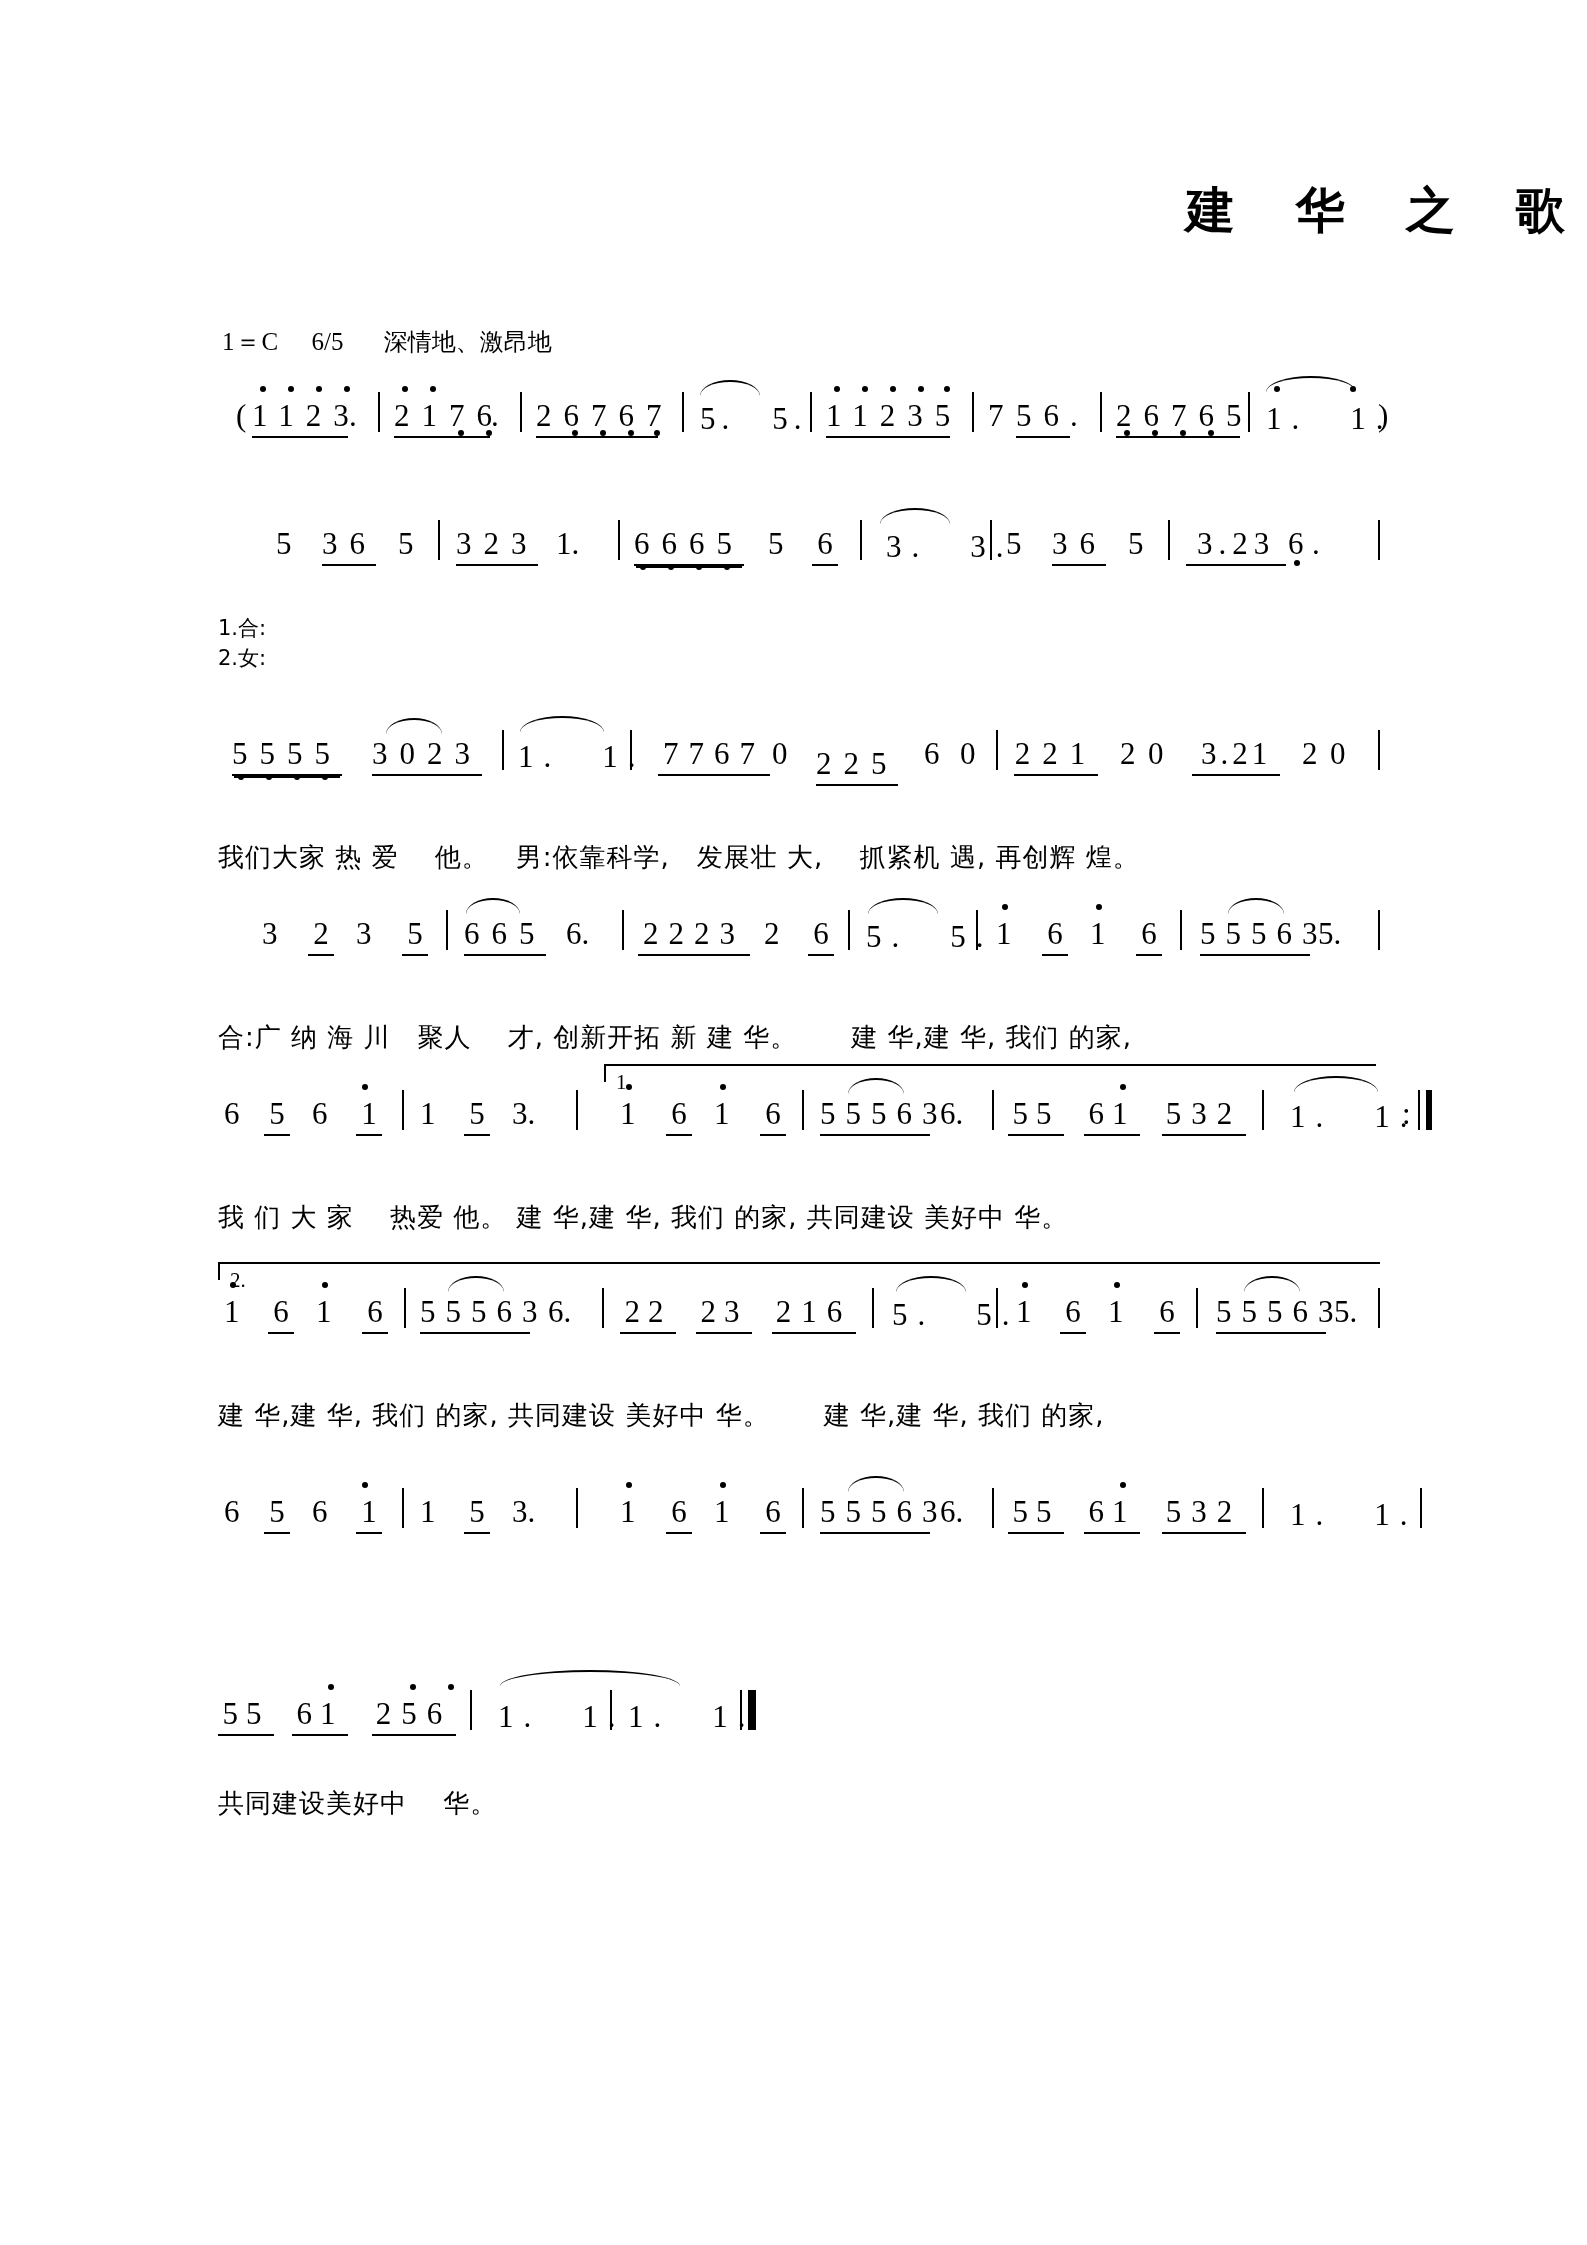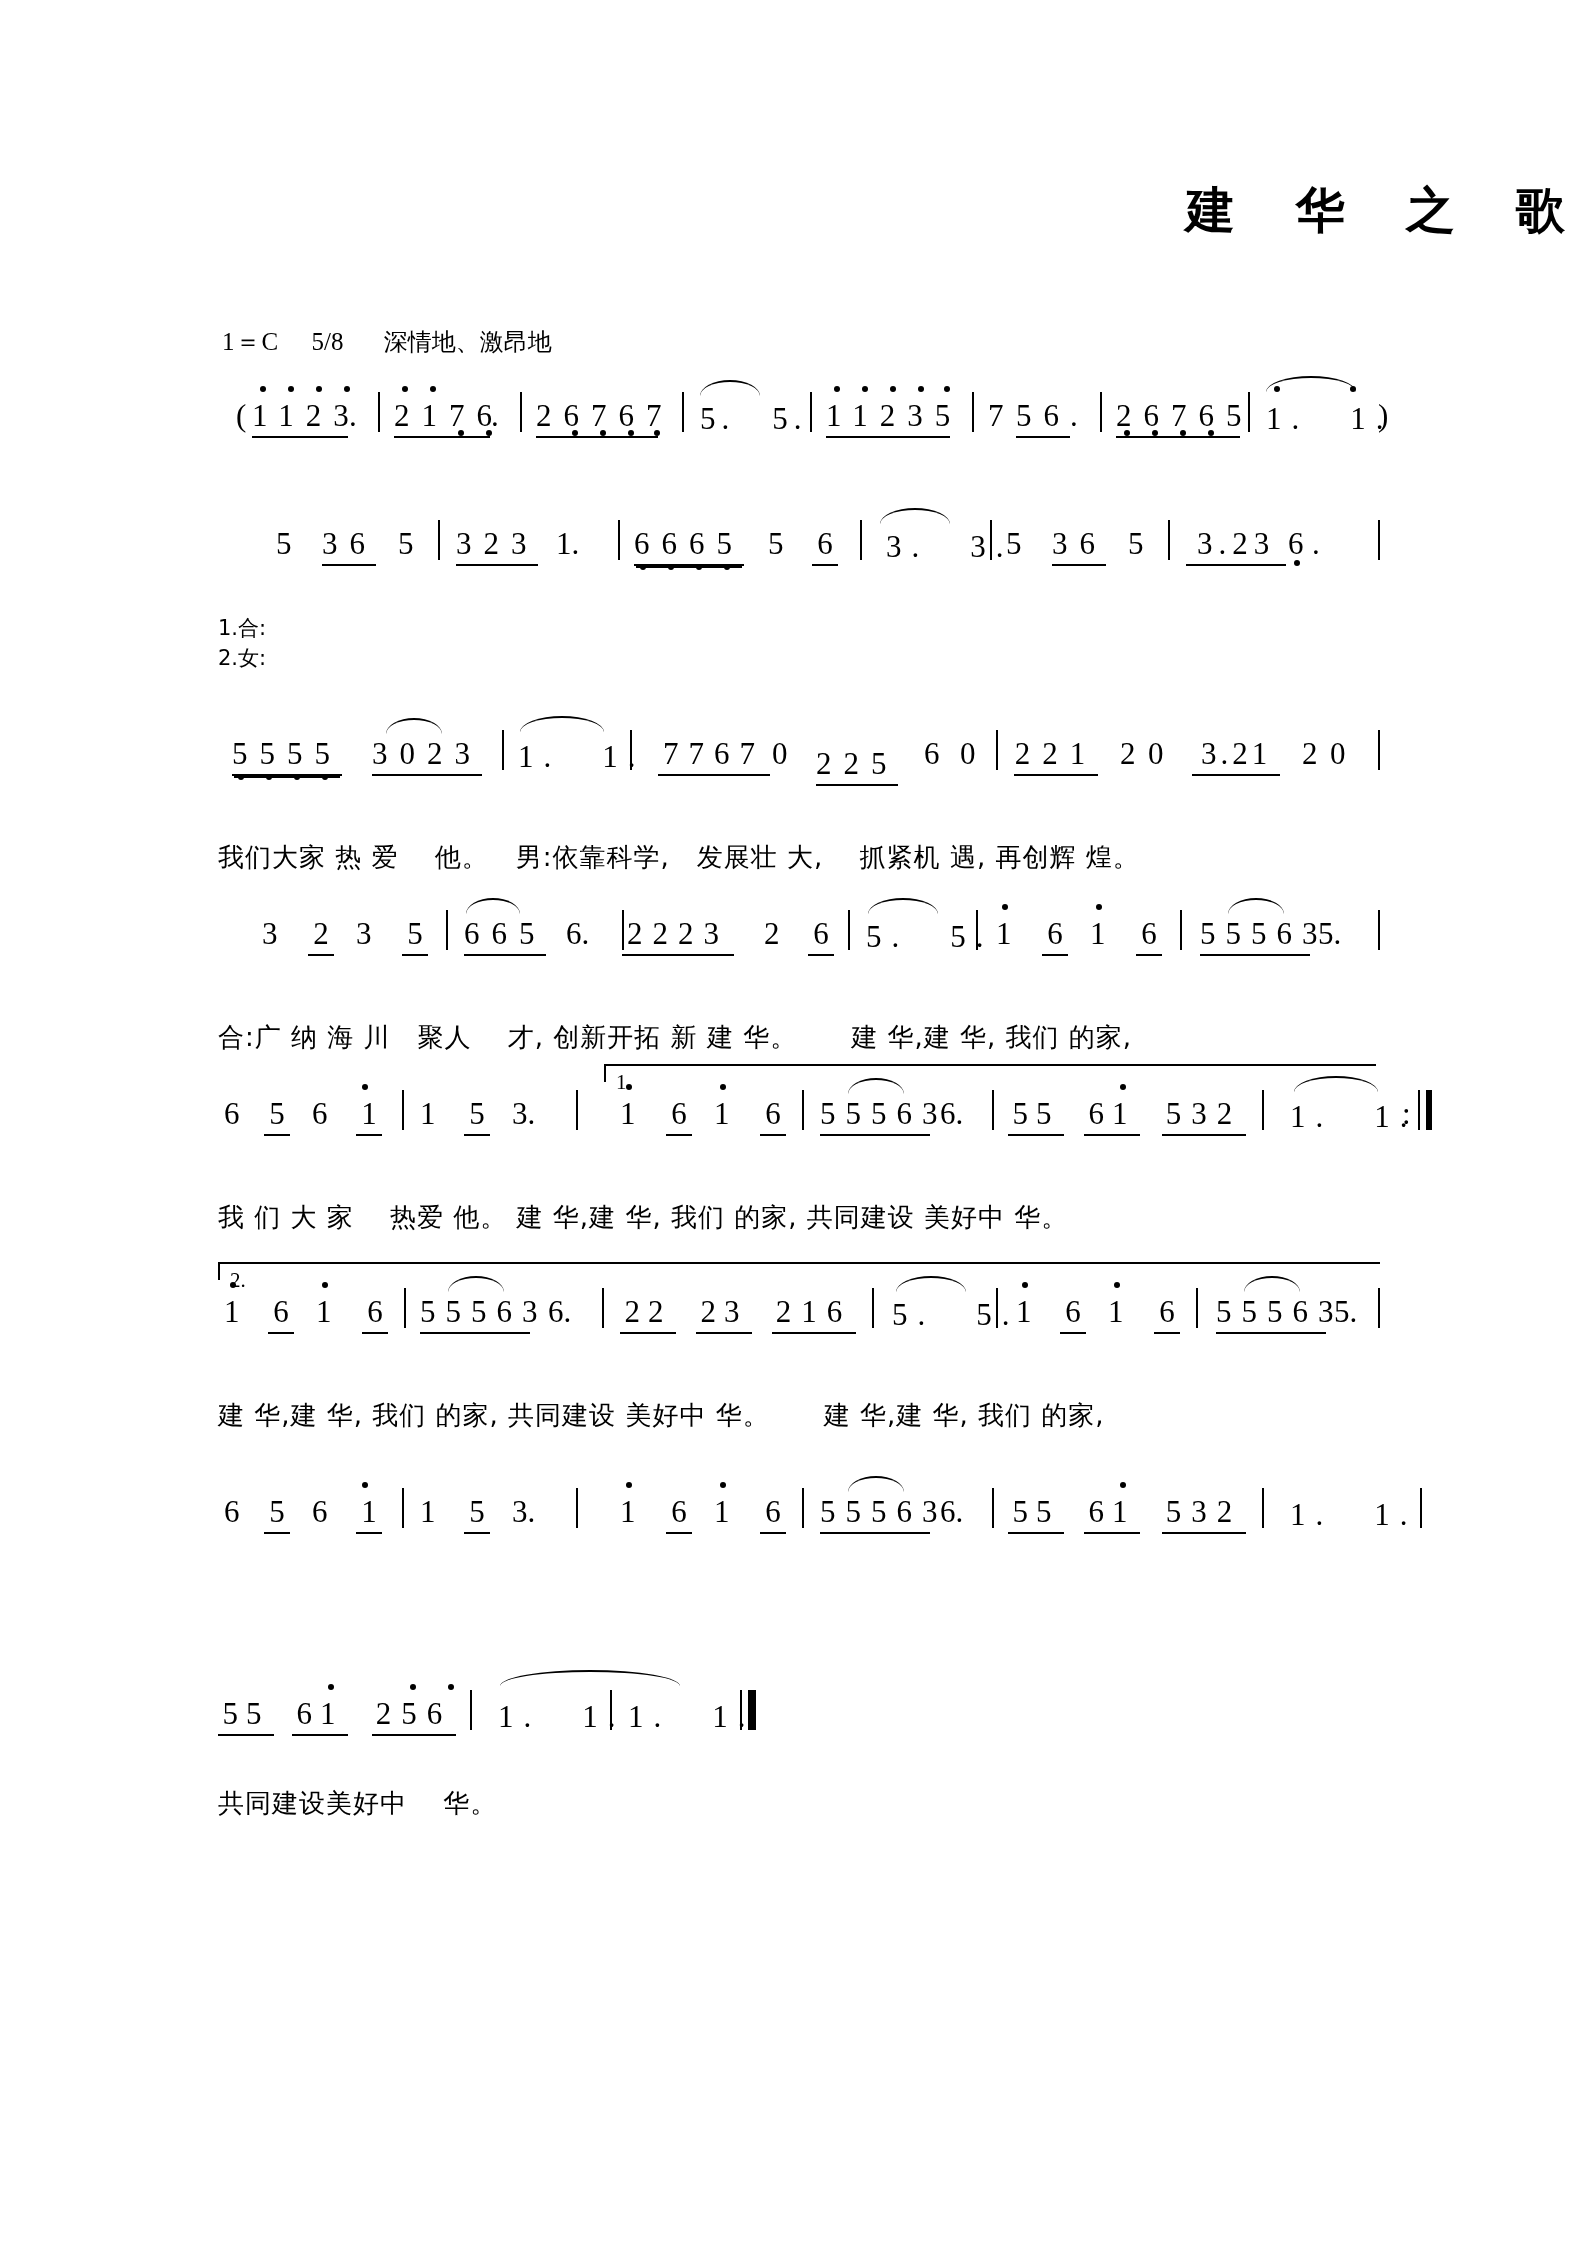--- a/index.html
+++ b/index.html
@@ -143,21 +143,21 @@
 </style>
 </head>
 <body>
 
 <div class="page">
 
   <div class="title">建 华 之 歌</div>
 
   <div class="meta">
     <span class="keysig">1＝C</span>
-    <span class="meter">5/8</span>
+    <span class="meter">6/5</span>
     <span class="expr">深情地、激昂地</span>
   </div>
 
   <div class="system" style="top:392px;">
     <div class="notes">
 
       <span class="txt" style="left:236px; top:6px; font-size:31px;">(</span>
 
       <span class="n u1" style="left:252px; top:6px; width:96px; letter-spacing:12px;">1123</span>
       <span class="txt" style="left:349px; top:6px;">.</span>
@@ -294,21 +294,21 @@
     <div class="notes">
       <span class="txt" style="left:262px; top:6px;">3</span>
       <span class="n u1" style="left:308px; top:6px; width:26px;">2</span>
       <span class="txt" style="left:356px; top:6px;">3</span>
       <span class="n u1" style="left:402px; top:6px; width:26px;">5</span>
       <span class="bar" style="left:446px; top:0;"></span>
       <span class="slur" style="left:466px; top:-12px; width:54px;"></span>
       <span class="n u1" style="left:464px; top:6px; width:82px; letter-spacing:12px;">665</span>
       <span class="txt" style="left:566px; top:6px;">6.</span>
       <span class="bar" style="left:622px; top:0;"></span>
-      <span class="n u1" style="left:622px; top:6px; width:112px; letter-spacing:10px;">2223</span>
+      <span class="n u1" style="left:638px; top:6px; width:112px; letter-spacing:10px;">2223</span>
       <span class="txt" style="left:764px; top:6px;">2</span>
       <span class="n u1" style="left:808px; top:6px; width:26px;">6</span>
       <span class="bar" style="left:848px; top:0;"></span>
       <span class="slur" style="left:868px; top:-12px; width:70px;"></span>
       <span class="txt" style="left:866px; top:6px; letter-spacing:10px;">5.　5.</span>
       <span class="bar" style="left:976px; top:0;"></span>
       <span class="txt" style="left:996px; top:6px;">1</span>
       <span class="dotup" style="left:1002px; top:-6px;"></span>
       <span class="n u1" style="left:1042px; top:6px; width:26px;">6</span>
       <span class="txt" style="left:1090px; top:6px;">1</span>

